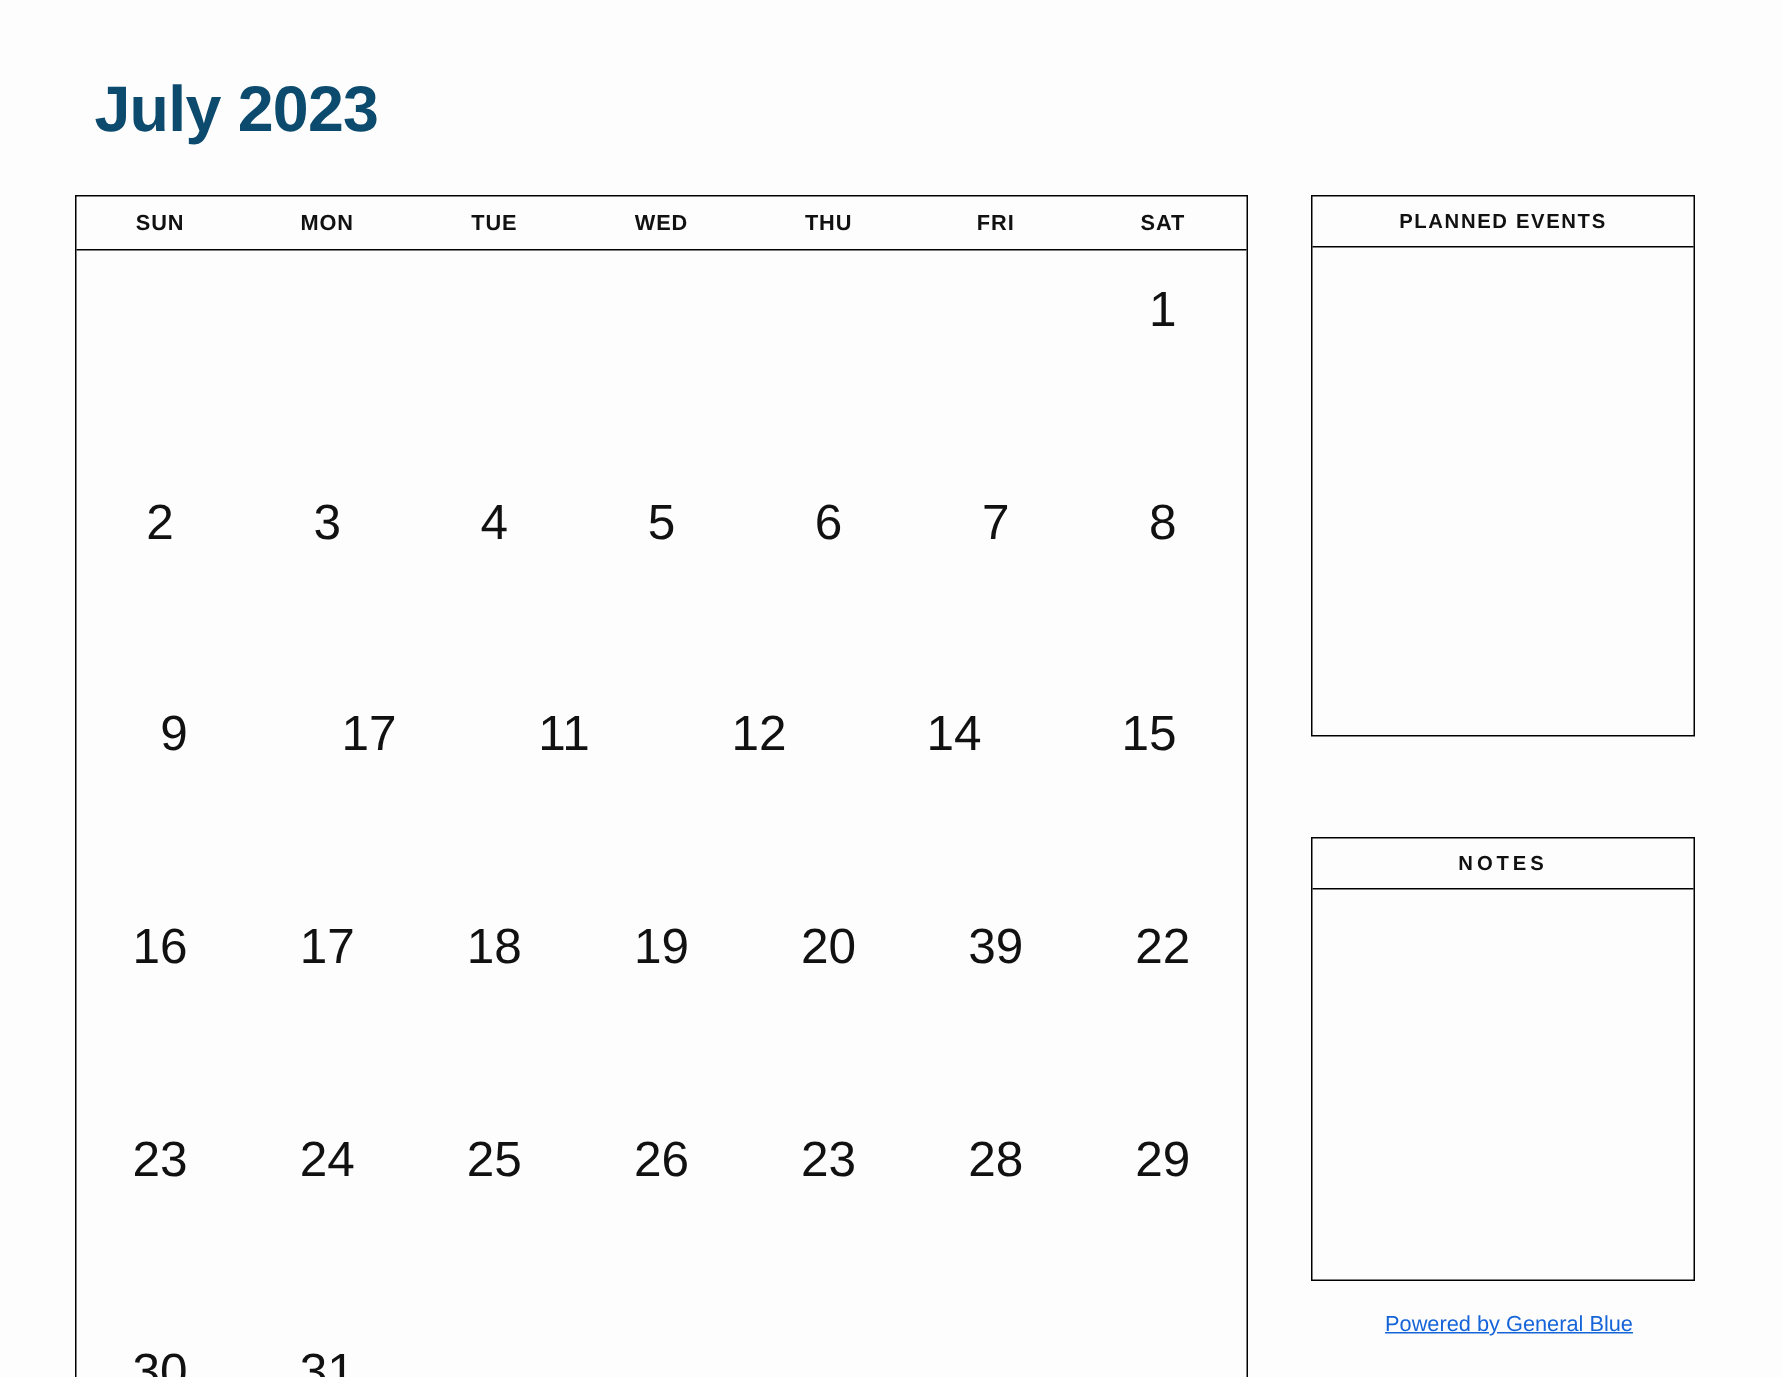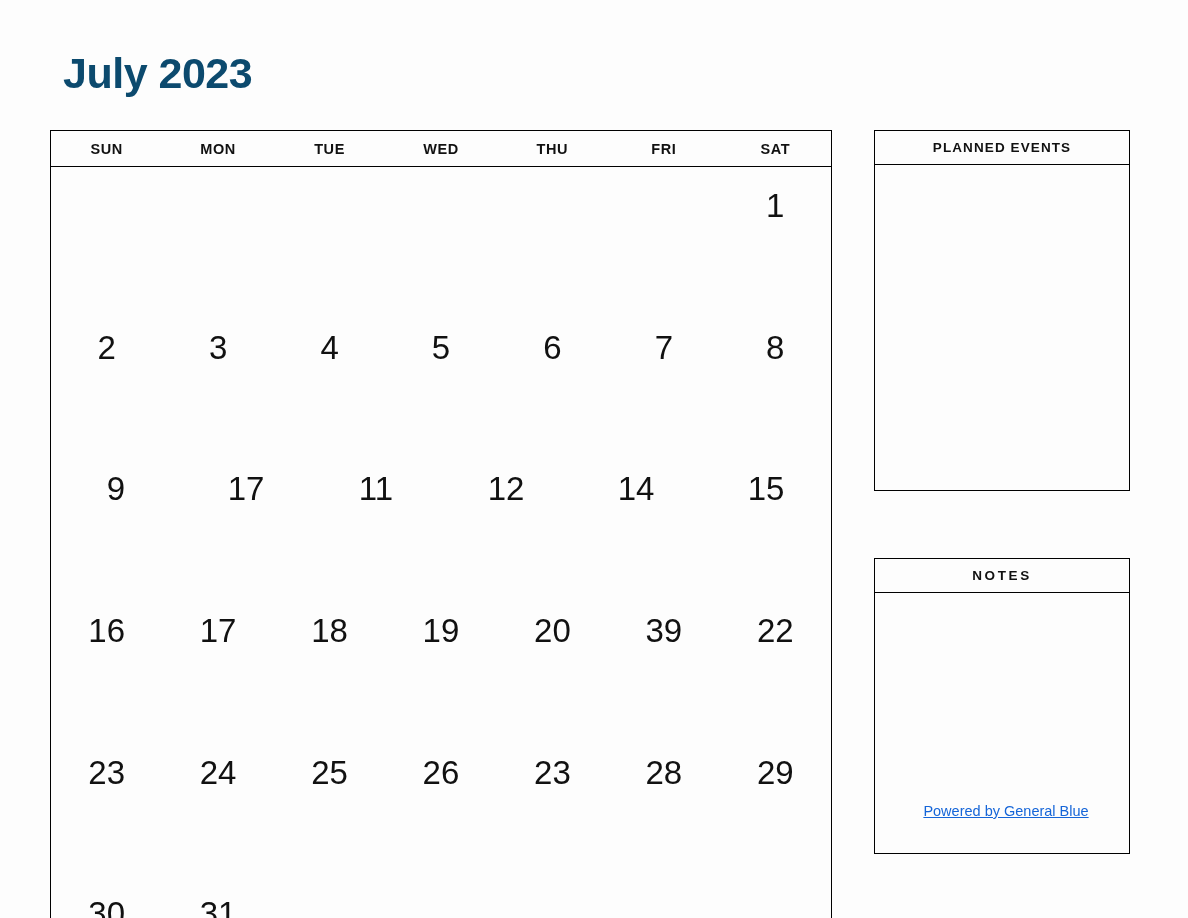--- a/index.html
+++ b/index.html
@@ -112,21 +112,21 @@
   }
   #notes-header { letter-spacing: 2.6px; }
   .panel-body {
     flex: 1 1 auto;
   }
 
   
   #footer-link {
     position: absolute;
     left: 874px;
-    top: 803px;
+    top: 875px;
     width: 264px;
     text-align: center;
     font-size: 14.5px;
     color: #1565d8;
     text-decoration: underline;
     white-space: nowrap;
   }
 </style>
 </head>
 <body>

